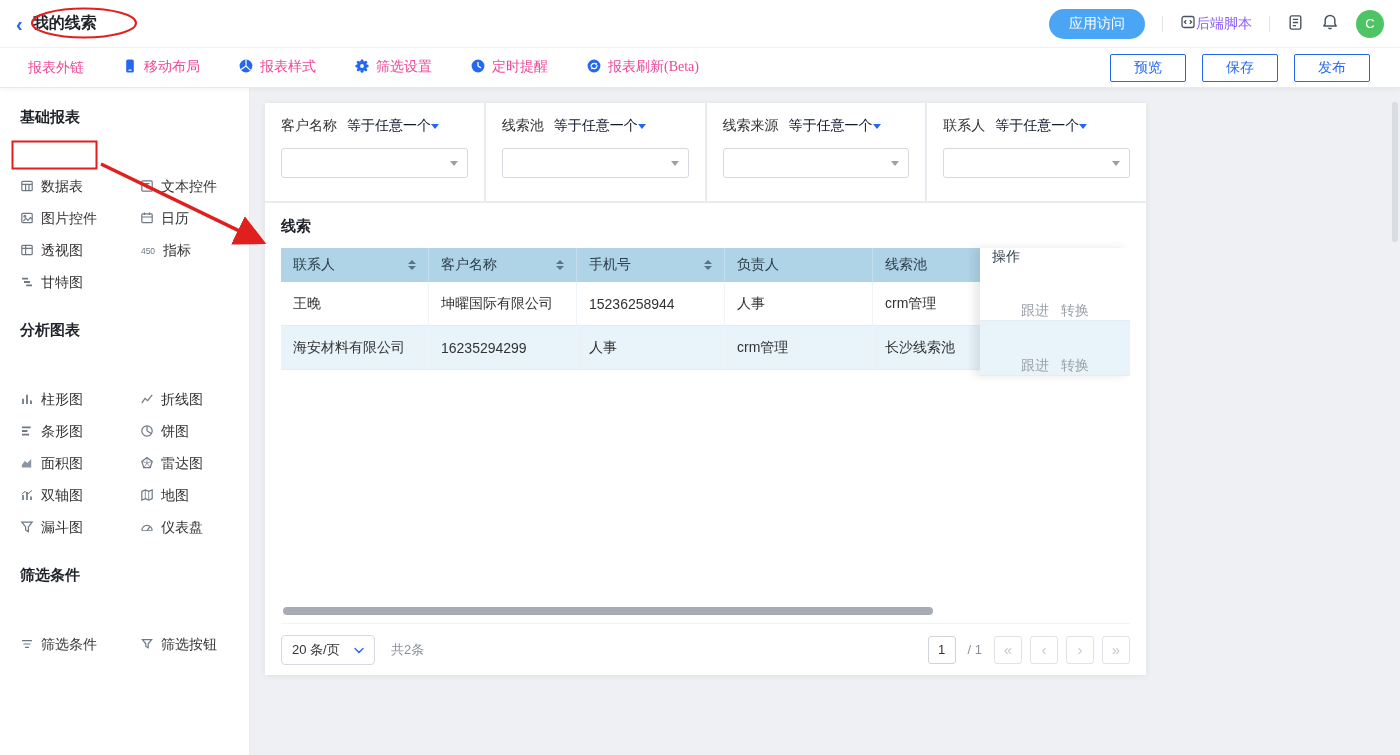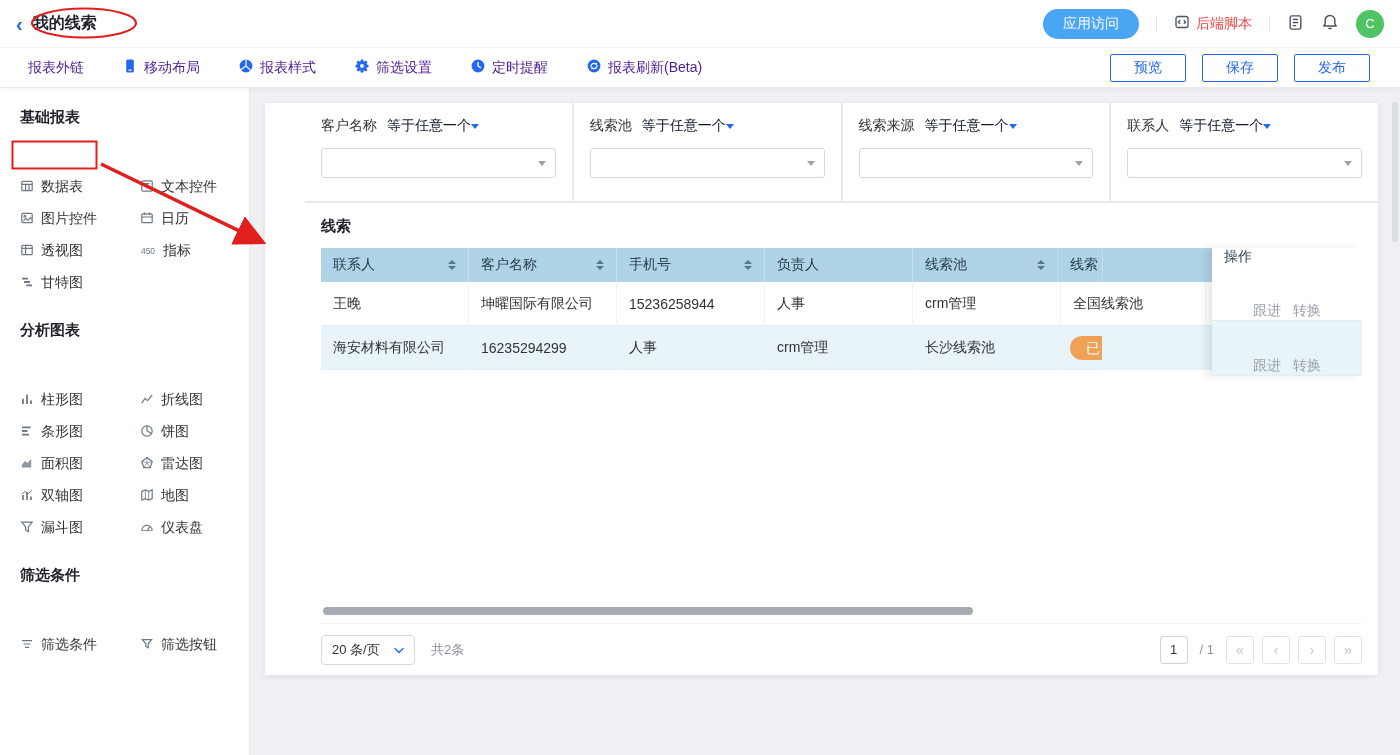--- a/index.html
+++ b/index.html
@@ -11,49 +11,49 @@
   .topbar { position:absolute; left:0; top:0; width:100%; height:48px; background:#fff;
             display:flex; align-items:center; justify-content:space-between; padding:0 16px;
             border-bottom:1px solid #f1f2f4; z-index:5; }
   .tb-left { display:flex; align-items:center; gap:10px; }
   .back { color:#2468f2; font-size:20px; font-weight:bold; line-height:1; cursor:pointer; }
   .title { font-size:16px; font-weight:bold; color:#1f2329; }
   .tb-right { display:flex; align-items:center; gap:17px; }
   .pill { background:#4ba5f5; color:#fff; border:none; border-radius:16px; height:30px;
           padding:0 20px; font-size:14px; cursor:pointer; font-family:inherit; }
   .vdiv { width:1px; height:16px; background:#e3e5e8; }
-  .script { display:flex; align-items:center; gap:6px; color:#ef4444; cursor:pointer; }
+  .script { display:flex; align-items:center; color:#8b5cf6; cursor:pointer; }
   .iconbtn { display:flex; align-items:center; cursor:pointer; }
   .avatar { width:28px; height:28px; border-radius:50%; background:#4fc464; color:#fff;
             display:flex; align-items:center; justify-content:center; font-size:13px; cursor:pointer; }
 
   
   .toolbar { position:absolute; left:0; top:48px; width:100%; height:40px; background:#fff;
              border-bottom:1px solid #e8eaee; box-shadow:0 2px 4px rgba(0,0,0,0.04);
              display:flex; align-items:center; justify-content:space-between;
              padding:0 30px 0 28px; z-index:4; }
   .titems { display:flex; align-items:center; gap:38px; }
-  .titem { display:flex; align-items:center; gap:6px; color:#4c1d95; cursor:pointer; }
+  .titem { display:flex; gap:6px; color:#ec4899; cursor:pointer;font-family:Liberation Serif, serif; }
   .tbtns { display:flex; gap:16px; }
   .tbtn { width:76px; height:28px; border:1px solid #2468f2; color:#2468f2; background:#fff;
           border-radius:2px; font-size:14px; cursor:pointer; font-family:inherit; }
 
   
   .sidebar { position:absolute; left:0; top:88px; bottom:0; width:250px; background:#fff;
              border-right:1px solid #e8eaee; padding:20px 0 0 20px; z-index:3; }
   .sec { margin-bottom:22px; }
   .sec-title { font-size:15px; font-weight:bold; color:#1f2329; margin:0 0 12px; }
   .sgrid { display:grid; grid-template-columns:120px 106px;margin-top:44px; }
   .sitem { display:flex; align-items:center; gap:7px; height:32px; color:#333; cursor:pointer; }
   .sitem svg { flex:none; }
 
   
   .canvas { position:absolute; left:250px; top:88px; right:0; bottom:0; background:#eef0f4; }
-  .panel { position:absolute; left:15px; top:15px; width:1113px; height:572px; background:#fff;
-           box-shadow:0 1px 6px rgba(31,35,41,0.08); display:flex; flex-direction:column;padding-left:40px; }
+  .panel { position:absolute; left:15px; top:15px; width:881px; height:572px; background:#fff;
+           box-shadow:0 1px 6px rgba(31,35,41,0.08); display:flex; flex-direction:column; }
   .vscroll { position:absolute; right:2px; top:14px; width:6px; height:140px; border-radius:3px;
              background:#d9dde2; cursor:pointer; }
 
   .filter-row { display:flex; gap:2px; background:#e8ebef; border-bottom:2px solid #e8ebef;
                 height:100px; flex:none; }
   .fcard { flex:1; background:#fff; padding:14px 16px; position:relative; }
   .fhead { display:flex; align-items:center; gap:10px; }
   .fcond { display:flex; align-items:center; color:#0f172a; cursor:pointer; }
   .caret { width:0; height:0; border-left:4px solid transparent; border-right:4px solid transparent;
            border-top:5px solid #2468f2; }

